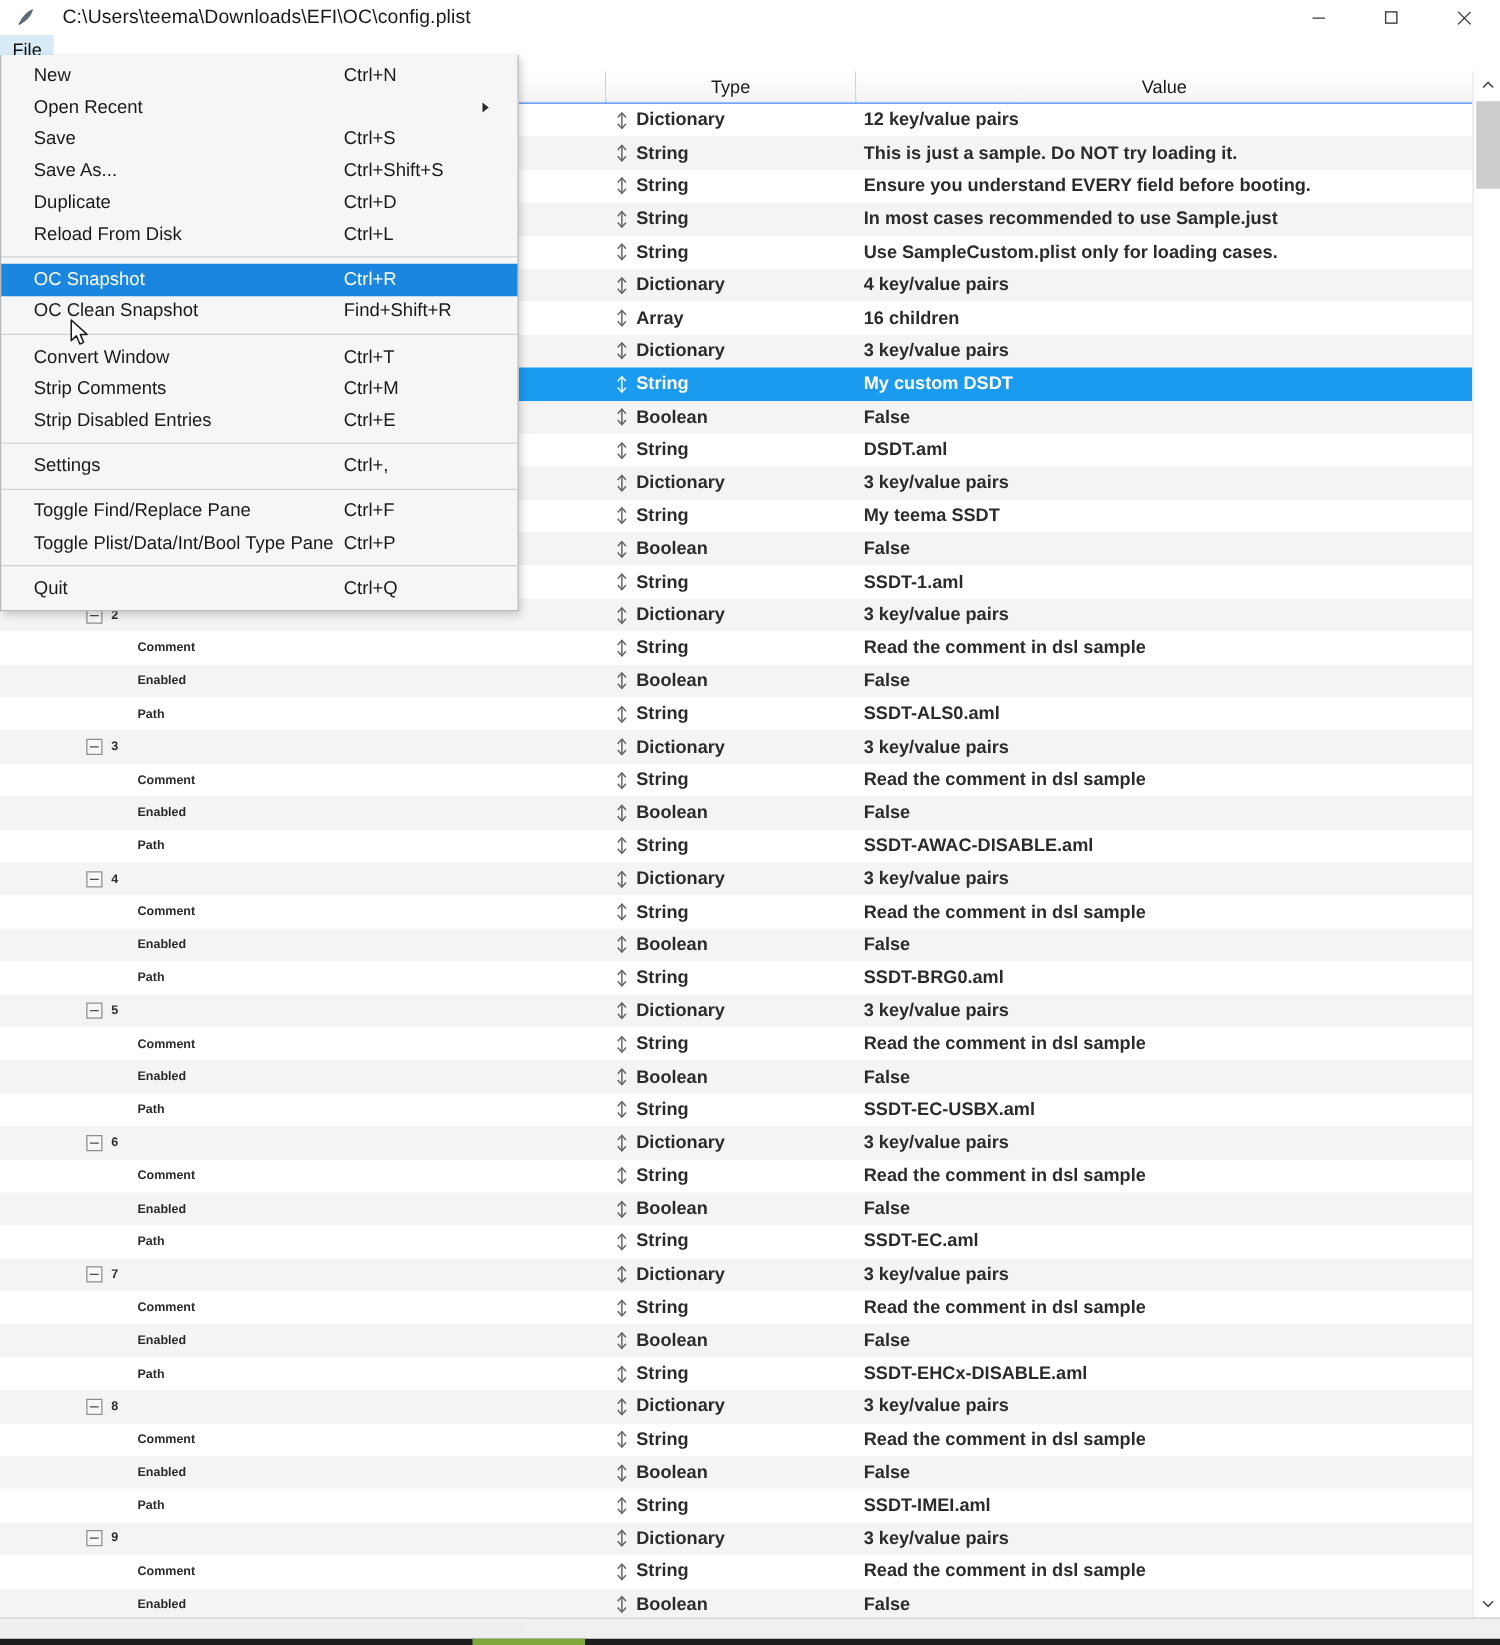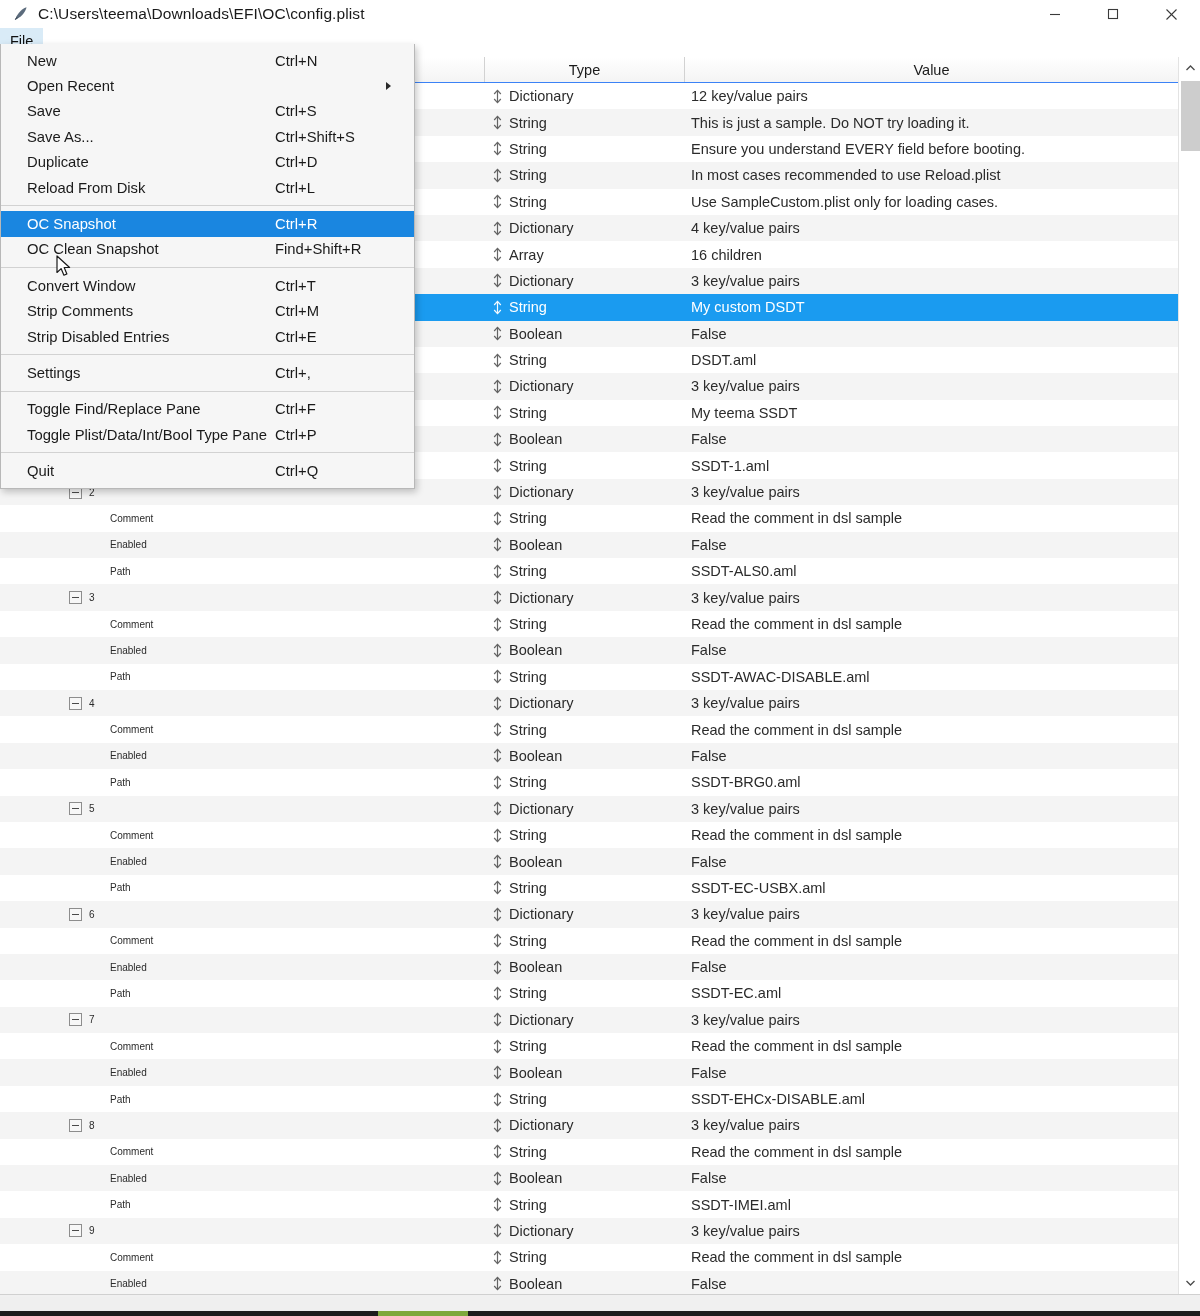--- a/index.html
+++ b/index.html
@@ -15,21 +15,21 @@
     position: relative;
     width: 1200px; height: 1316px;
     background: #ffffff;
   }
 
   
   .titlebar {
     position: absolute; left: 0; top: 0;
     width: 1200px; height: 28px;
     background: #ffffff;
-    display: flex; align-items: center;
+    display: flex; align-items: center; gap: 12px;
   }
   .title-icon {
     width: 26px; height: 26px;
     margin-left: 8px; margin-right: 4px;
     display: flex; align-items: center; justify-content: center;
   }
   .title-text {
     font-size: 15.5px;
     color: #1a1a1a;
     letter-spacing: 0.1px;
@@ -91,20 +91,21 @@
     position: absolute; left: 0; top: 26px;
     width: 1178px; height: 1227px;
     overflow: hidden;
   }
   .row {
     position: relative;
     height: 26.4px;
     display: flex;
     align-items: center;
     background: #ffffff;
+    font-weight: bold;
   }
   .row.alt { background: #f4f4f4; }
   .row.selected { background: #1a9bf0; }
 
   .cell-key {
     width: 485px; height: 100%;
     display: flex; align-items: center;
     font-size: 10px; color: #2b2b2b;
     white-space: nowrap; overflow: hidden;
     padding-left: 6px;
@@ -352,21 +353,21 @@
             <span class="type-arrow">
               <svg width="9" height="15" viewBox="0 0 9 15">
                 <polyline points="1.2,5 4.5,1.3 7.8,5" fill="none" stroke="currentColor" stroke-width="1.2"></polyline>
                 <line x1="4.5" y1="1.6" x2="4.5" y2="13.4" stroke="currentColor" stroke-width="1.2"></line>
                 <polyline points="1.2,10 4.5,13.7 7.8,10" fill="none" stroke="currentColor" stroke-width="1.2"></polyline>
               </svg>
             </span>
             <span>String</span>
           </div>
           <div class="cell-value">
-            <span>In most cases recommended to use Reload.plist</span>
+            <span>In most cases recommended to use Sample.just</span>
           </div>
         </div>
         <div class="row">
           <div class="cell-key">
             <span class="tree-indent" style="width: 21px;"></span>
             <span class="tree-indent" style="width: 20px;"></span>
             <span>#WARNING - 4</span>
           </div>
           <div class="cell-type">
             <span class="type-arrow">

